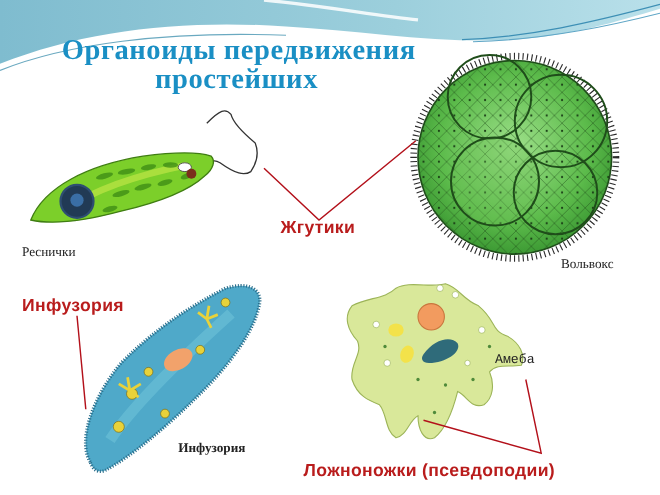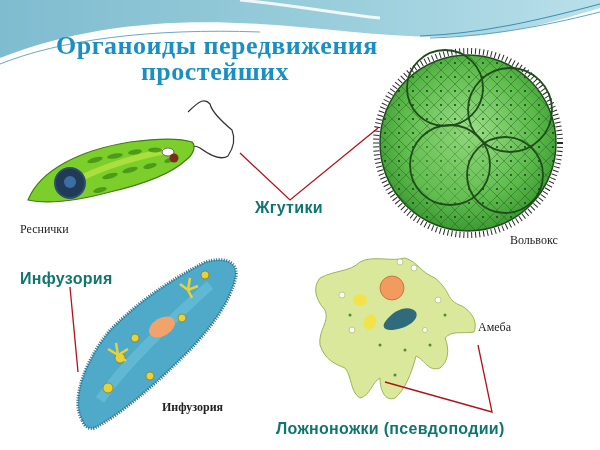--- a/index.html
+++ b/index.html
@@ -6,21 +6,21 @@
   body { width: 600px; height: 450px; position: relative; overflow: hidden; background: #ffffff; font-family: "DejaVu Serif", serif; }
   .layer { position: absolute; left: 0; top: 0; }
   .title {
     position: absolute; left: 0; width: 430px; text-align: center;
     color: #1a8fc4; font-family: Liberation Serif, serif; font-weight: bold;
     font-size: 26px; line-height: 32px; letter-spacing: 0.5px;
   }
   .title.l1 { top: 30px; left: 2px; }
   .title.l2 { top: 56px; left: 0; }
   .caption { position: absolute; font-family: "Liberation Serif", serif; font-size: 12px; color: #222; }
-  .term { position: absolute; font-family: "Liberation Sans", sans-serif; font-weight: bold; color: #0f766e; font-size: 16px; letter-spacing: 0.3px; }
+  .term { position: absolute; font-family: "Liberation Sans", sans-serif; font-weight: bold; color: #b91c1c; font-size: 16px; letter-spacing: 0.3px; }
 </style>
 </head>
 <body>
 
 <svg class="layer" width="600" height="80" viewBox="0 0 600 80">
   <defs>
     <linearGradient id="wg" x1="0" y1="0" x2="1" y2="0">
       <stop offset="0" stop-color="#7fbccf"></stop>
       <stop offset="0.6" stop-color="#9ccfdc"></stop>
       <stop offset="1" stop-color="#b9e0ea"></stop>
@@ -129,17 +129,17 @@
   <g stroke="#b3101a" stroke-width="1.3" fill="none">
     <polyline points="240,153 290,200 378,128"></polyline>
     <polyline points="70,287 78,372"></polyline>
     <polyline points="385,382 492,412 478,345"></polyline>
   </g>
 </svg>
 
 <div class="caption" style="left:20px; top:222px;">Реснички</div>
 <div class="caption" style="left:510px; top:233px;">Вольвокс</div>
 <div class="caption" style="left:162px; top:400px;font-weight:bold;">Инфузория</div>
-<div class="caption" style="left:478px; top:320px;">Амеба</div>
+<div class="caption" style="left:450px; top:320px;font-family:Liberation Mono, monospace;">Амеба</div>
 
 <div class="term" style="left:255px; top:199px;">Жгутики</div>
 <div class="term" style="left:20px; top:270px;">Инфузория</div>
 <div class="term" style="left:276px; top:405px;margin-top:15px;">Ложноножки (псевдоподии)</div>
 
 </body></html>

